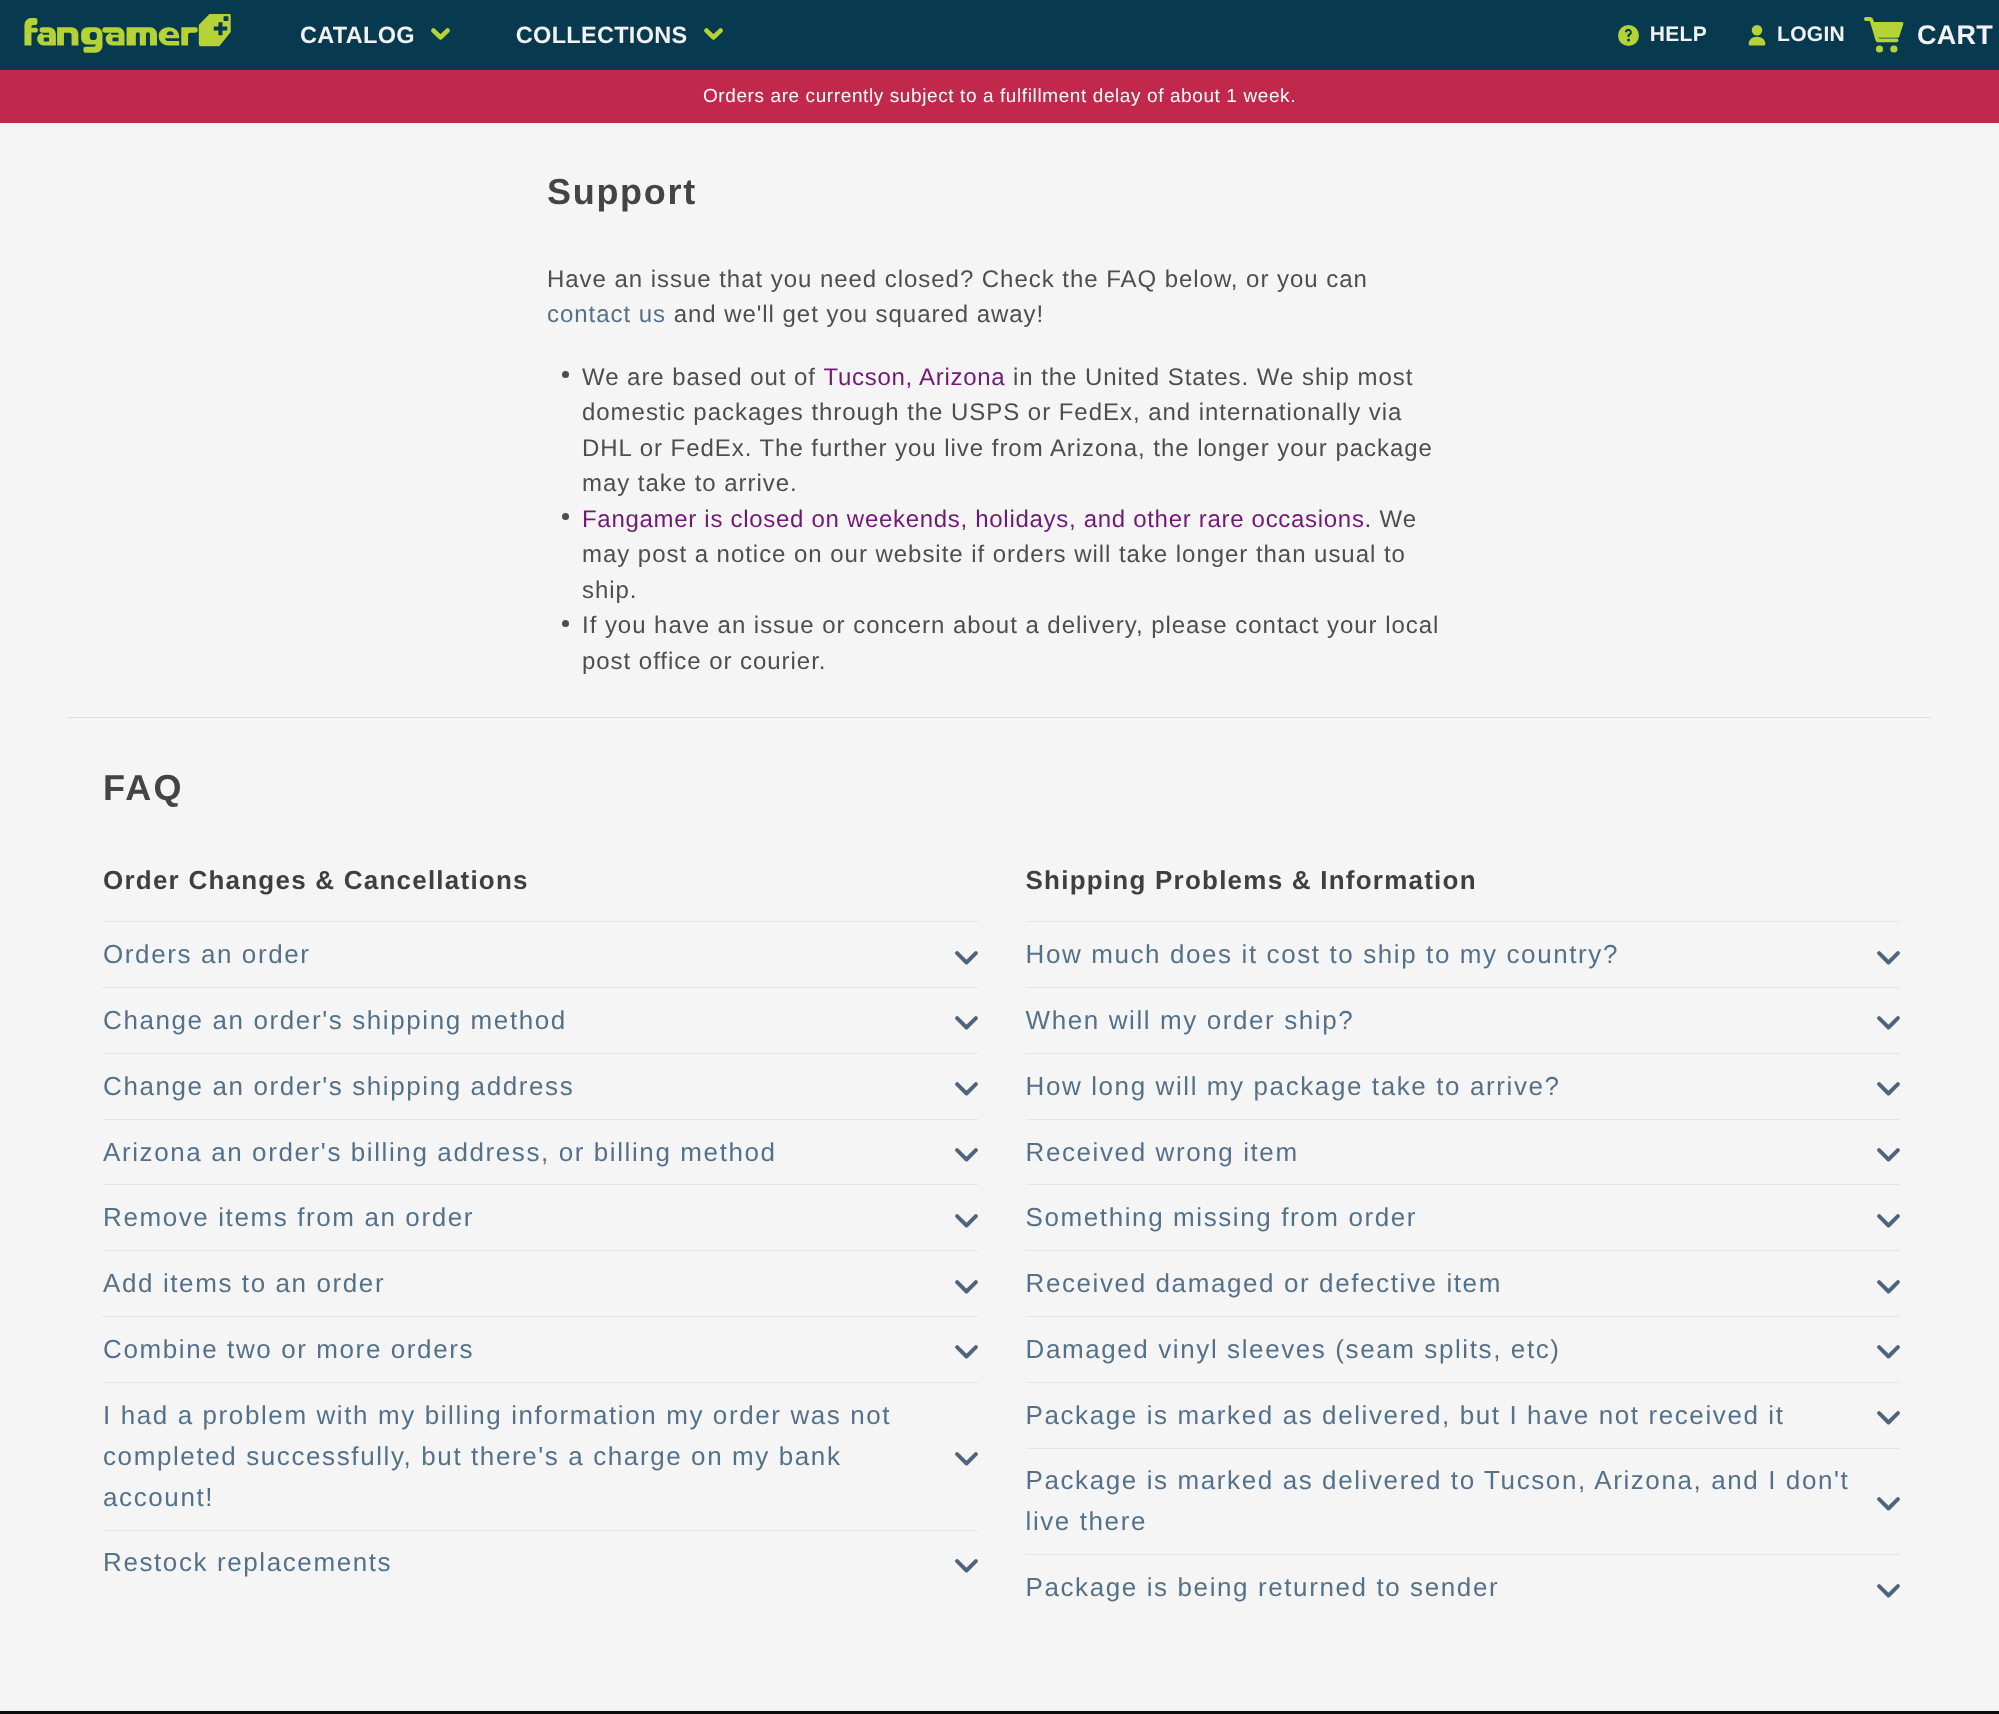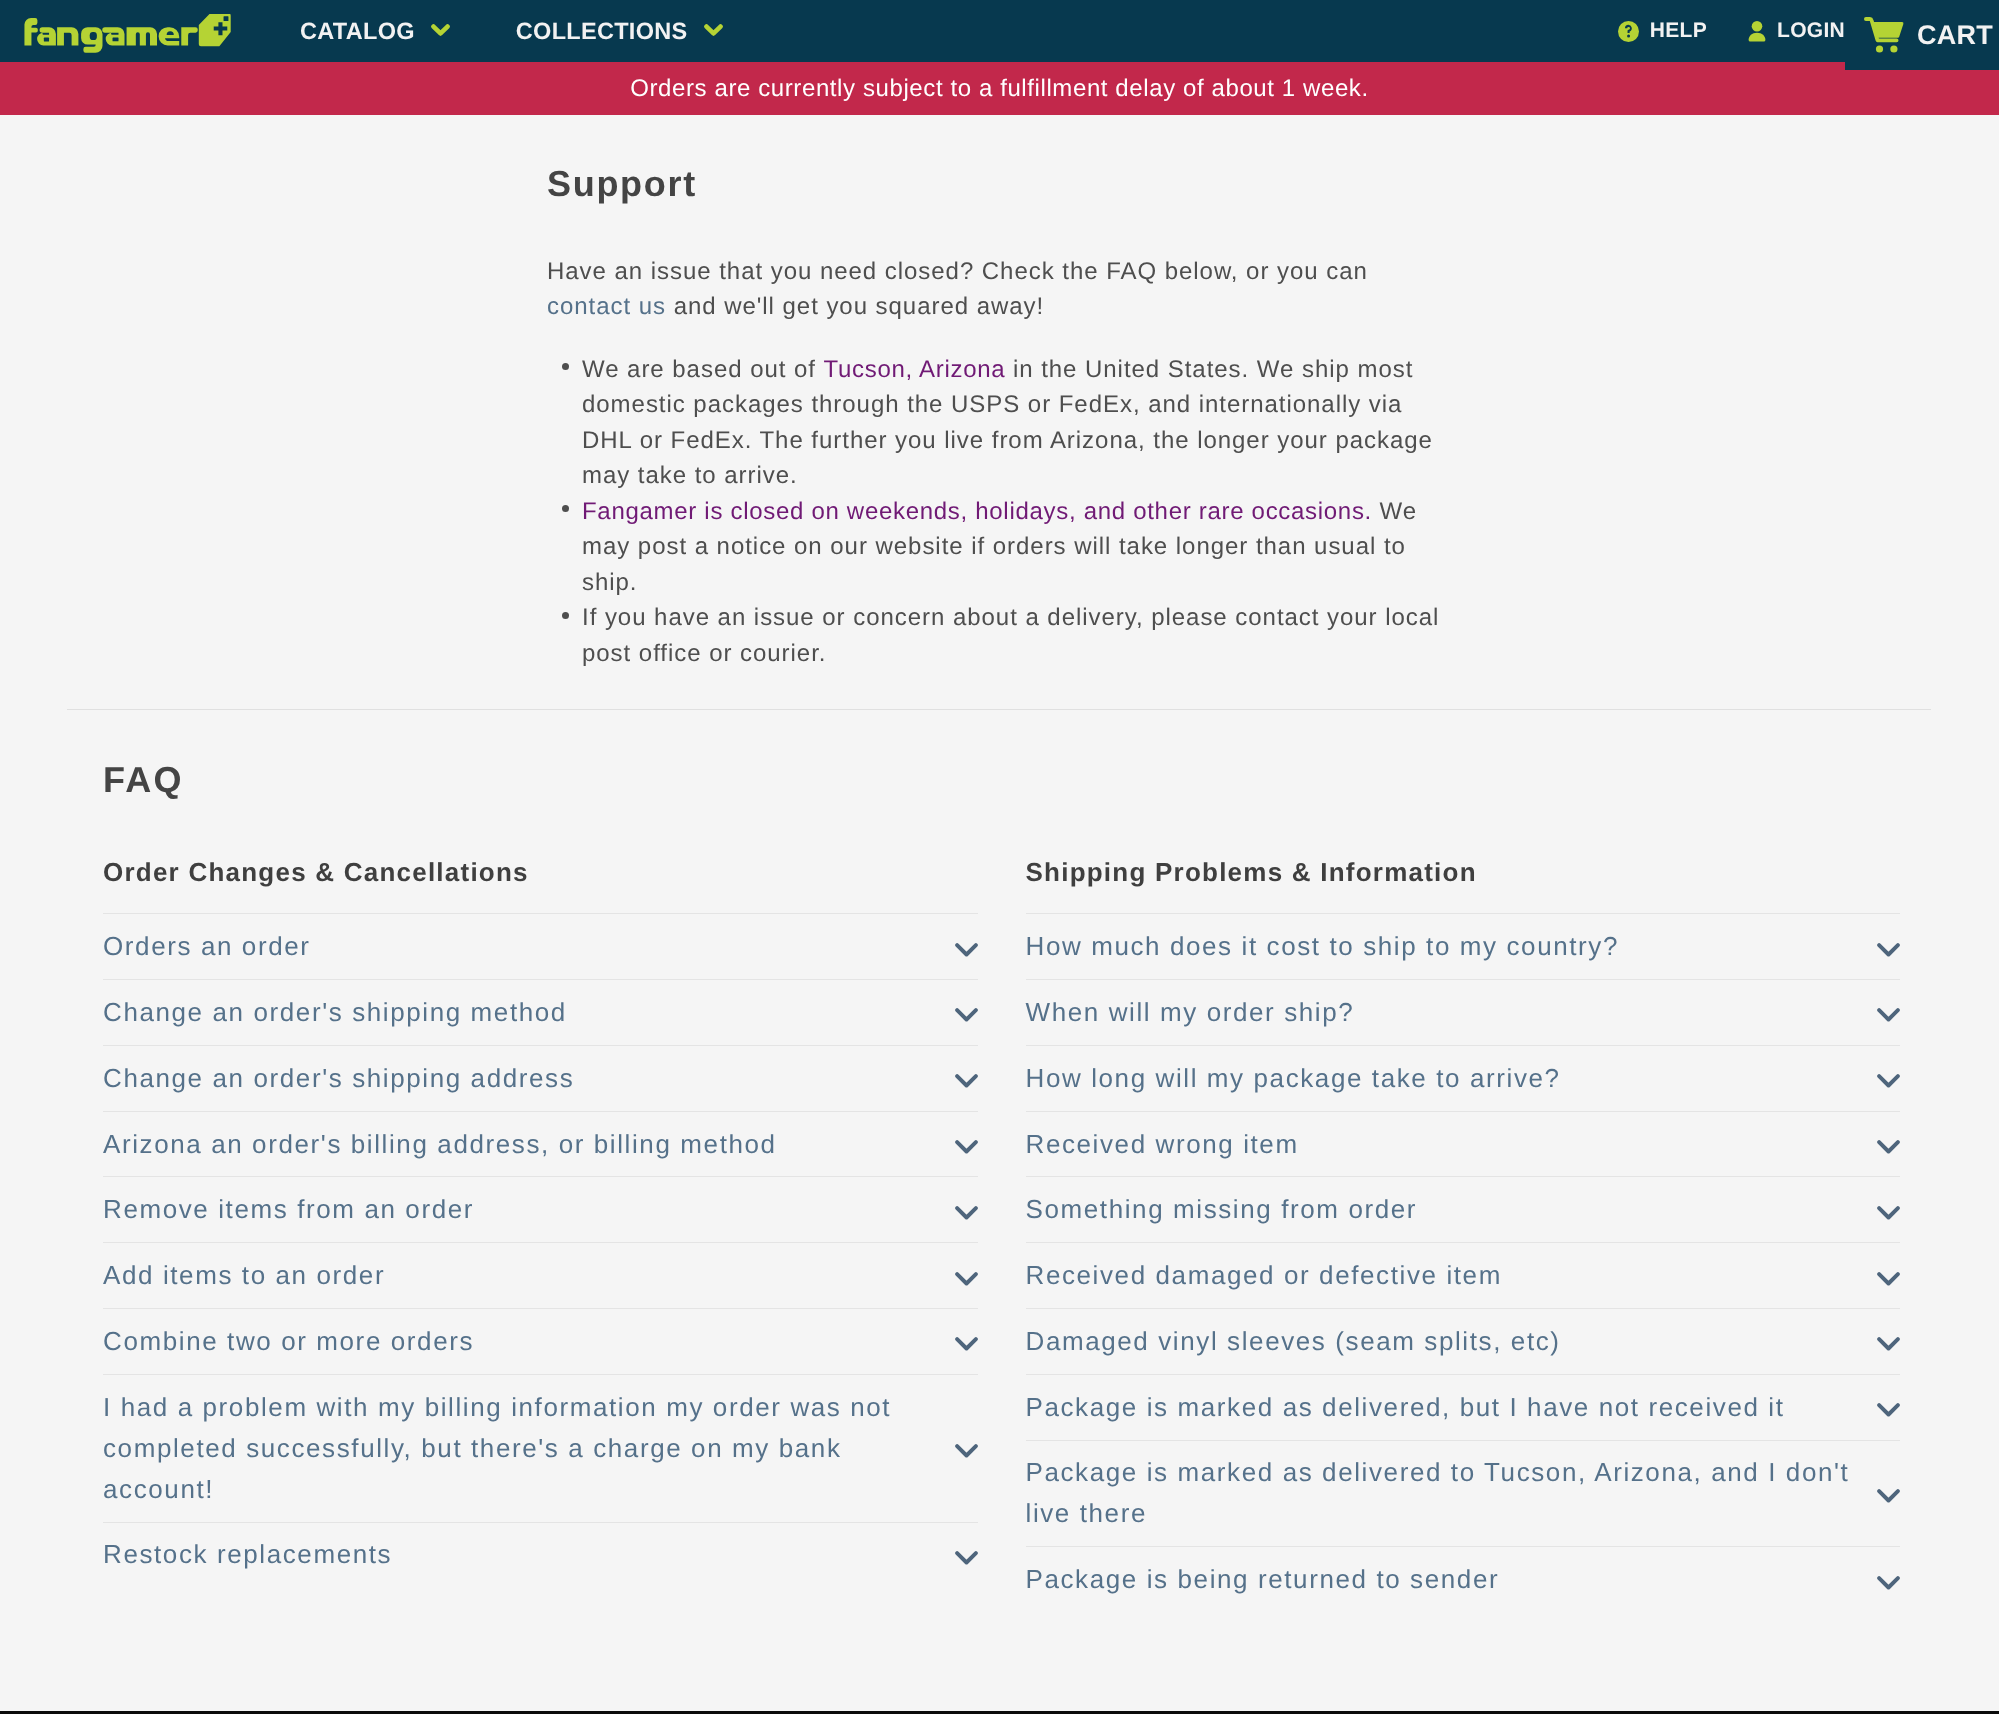--- a/index.html
+++ b/index.html
@@ -1,39 +1,39 @@
 <!DOCTYPE html>
 <html><head>
 <meta charset="utf-8">
 <style>
 *{box-sizing:border-box;margin:0;padding:0}
 html,body{width:1999px;height:1714px;overflow:hidden}
 body{background:#f5f5f5;font-family:"Liberation Sans",sans-serif;-webkit-font-smoothing:antialiased;text-rendering:geometricPrecision}
 
 
-.hdr{height:62px;background:#07394f;display:flex;align-items:stretch;position:relative}
+.hdr{height:70px;background:#07394f;display:flex;align-items:stretch;position:relative}
 .logo-wrap{display:flex;align-items:flex-start;padding:14px 0 0 22px}
 .logo-svg{display:block}
 .nav{display:flex;align-items:center;margin-left:66px}
 .nav-item{display:flex;align-items:center;color:#f2f2f2;font-size:23.5px;font-weight:bold;letter-spacing:.3px;cursor:pointer;height:70px}
 .nav-item .chev{display:block;margin-left:16px;margin-top:-2px}
 .nav-item+.nav-item{margin-left:66px}
 .spacer{flex:1}
 .util{display:flex;align-items:center}
 .util-item{display:flex;align-items:center;color:#f2f2f2;font-size:21px;font-weight:bold;letter-spacing:.3px;cursor:pointer;height:70px}
 .util-item .ic{display:block;margin-right:11px}
 .util-item+.util-item{margin-left:41px}
 .search-box{width:562px;background:#fff;display:flex;align-items:center;padding:0 23px 0 25px;height:70px;margin-left:23px}
 .search-box input{border:0;outline:0;flex:1;font-family:"Liberation Sans",sans-serif;font-size:24px;color:#33414d;background:transparent;letter-spacing:.1px}
 .search-box input::placeholder{color:#6d7a87;opacity:1}
 .cart-btn{display:flex;align-items:center;background:#07394f;color:#f2f2f2;font-size:27px;font-weight:bold;letter-spacing:.25px;padding:0 6px 0 19px;height:70px;cursor:pointer}
 .cart-btn .ic{display:block;margin-right:12px}
 
 
-.banner{height:53px;background:#c2284b;color:#fff;display:flex;align-items:center;justify-content:center;font-size:24px;letter-spacing:.6px}
+.banner{height:53px;background:#c2284b;color:#fff;display:flex;align-items:center;justify-content:center;font-size:19px;letter-spacing:.6px}
 
 
 .page{position:relative}
 .support{padding:49px 0 0 0}
 .support-inner{width:896px;margin-left:547px}
 h1.support-title{font-size:36px;font-weight:bold;color:#444;letter-spacing:1.7px;line-height:1.1}
 .support p{margin-top:50px;font-size:24px;line-height:35.5px;color:#4e4e4e;letter-spacing:.96px}
 .support p a{color:#55718a;text-decoration:none}
 .support ul{margin-top:27px;padding-left:35px;list-style:none}
 .support ul li{font-size:24px;line-height:35.5px;color:#4e4e4e;letter-spacing:.96px;position:relative}

